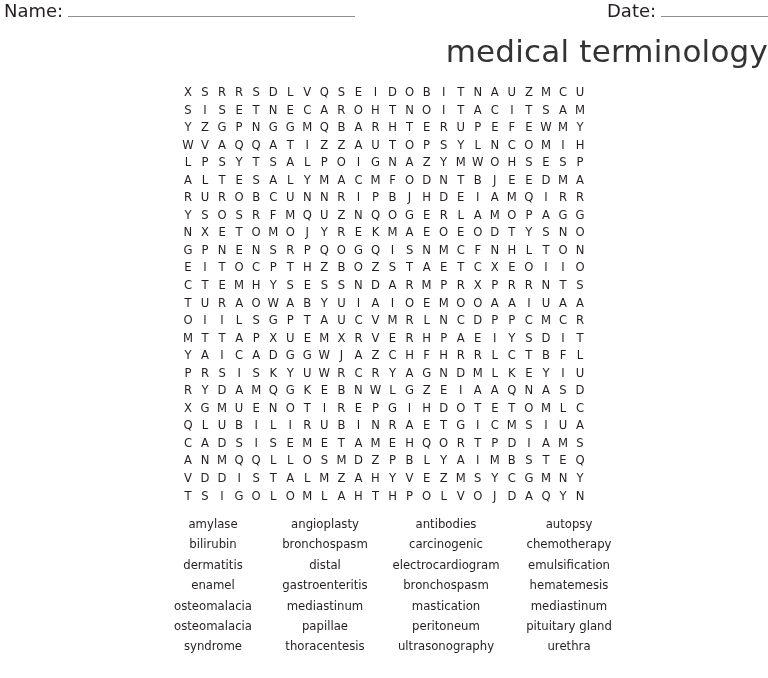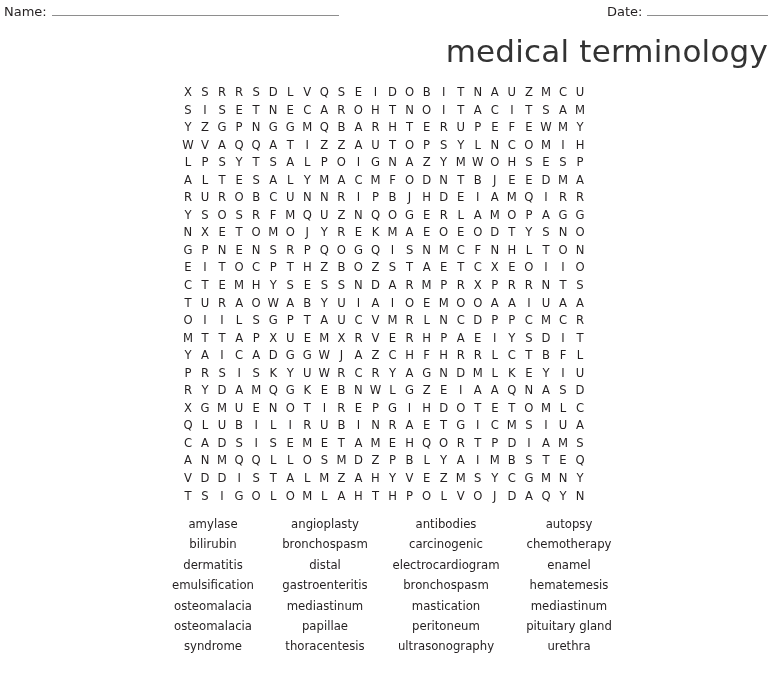--- a/index.html
+++ b/index.html
@@ -30,21 +30,21 @@
     position: absolute;
     display: flex;
     align-items: baseline;
     font-size: 12.5px;
     color: #231f20;
     white-space: nowrap;
   }
   .hdr-field.name { left: 4px;  top: 4px; }
   .hdr-field.date { left: 607px; top: 4px; }
   .hdr-label {
-    font-size: 13px;
+    font-size: 18px;
     line-height: 14px;
     color: #231f20;
   }
   .hdr-rule {
     display: inline-block;
     margin-left: 5px;
     border-bottom: 1px solid #8e8e8e;
     height: 11px;
   }
   .hdr-field.name .hdr-rule { width: 287px; }
@@ -717,22 +717,22 @@
       <div class="word">angioplasty</div>
       <div class="word">antibodies</div>
       <div class="word">autopsy</div>
       <div class="word">bilirubin</div>
       <div class="word">bronchospasm</div>
       <div class="word">carcinogenic</div>
       <div class="word">chemotherapy</div>
       <div class="word">dermatitis</div>
       <div class="word">distal</div>
       <div class="word">electrocardiogram</div>
+      <div class="word">emulsification</div>
       <div class="word">enamel</div>
-      <div class="word">emulsification</div>
       <div class="word">gastroenteritis</div>
       <div class="word">bronchospasm</div>
       <div class="word">hematemesis</div>
       <div class="word">osteomalacia</div>
       <div class="word">mediastinum</div>
       <div class="word">mastication</div>
       <div class="word">mediastinum</div>
       <div class="word">osteomalacia</div>
       <div class="word">papillae</div>
       <div class="word">peritoneum</div>

